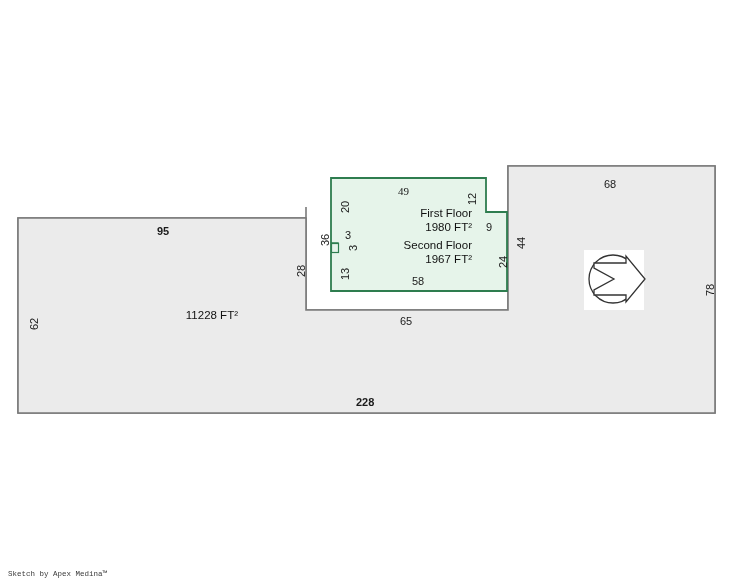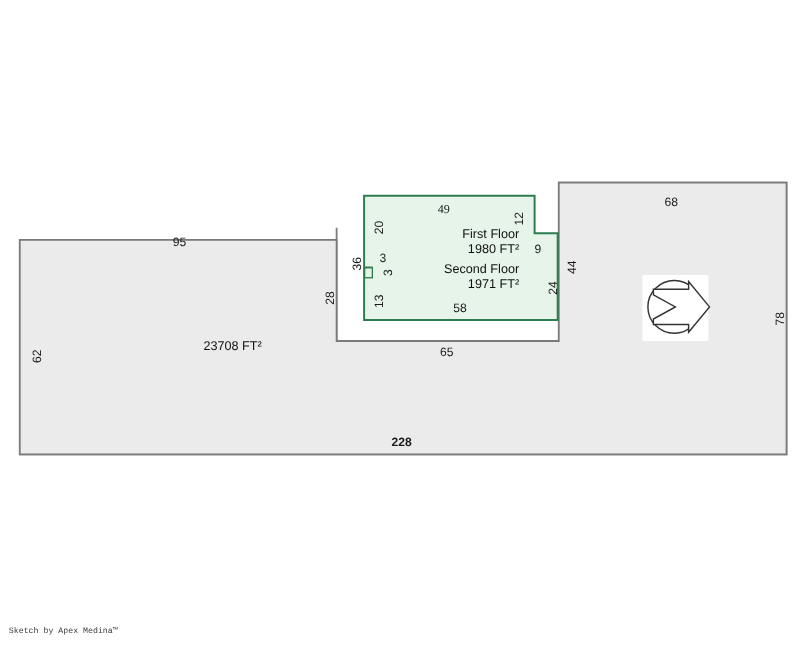--- a/index.html
+++ b/index.html
@@ -101,21 +101,21 @@
              L 626,302
              L 626,295
              L 594,295
              L 594,290
              L 614,279
              L 594,268
              Z" fill="#ffffff" stroke="#333333" stroke-width="1.3" stroke-linejoin="miter"></path>
   </g>
 </svg>
 
-<div class="dim-label" style="left:157px; top:216px;">95</div>
+<div class="dim-label" style="left:157px; top:226px;font-weight:bold;">95</div>
 
 <div class="dim-label vert" style="left:29px; top:330px;">62</div>
 
 <div class="dim-label vert" style="left:296px; top:277px;">28</div>
 
 <div class="dim-label" style="left:400px; top:316px;text-align:right;">65</div>
 
 <div class="dim-label" style="left:356px; top:397px;font-weight:bold;">228</div>
 
 <div class="dim-label" style="left:604px; top:179px;">68</div>
@@ -138,26 +138,26 @@
 
 <div class="dim-label vert" style="left:467px; top:205px;">12</div>
 
 <div class="dim-label" style="left:486px; top:222px;">9</div>
 
 <div class="dim-label vert" style="left:498px; top:268px;">24</div>
 
 <div class="dim-label" style="left:412px; top:276px;">58</div>
 
 <div class="area-label" style="left:98px; top:308px; width:140px;">
-  <div>23708 FT²</div>
+  <div>11228 FT²</div>
 </div>
 
 <div class="area-label" style="left:352px; top:206px; width:120px;">
   <div>First Floor</div>
   <div>1980 FT²</div>
 </div>
 
 <div class="area-label" style="left:352px; top:238px; width:120px;">
   <div>Second Floor</div>
-  <div>1971 FT²</div>
+  <div>1967 FT²</div>
 </div>
 
 <div class="credit">Sketch by Apex Medina™</div>
 
 </body></html>

